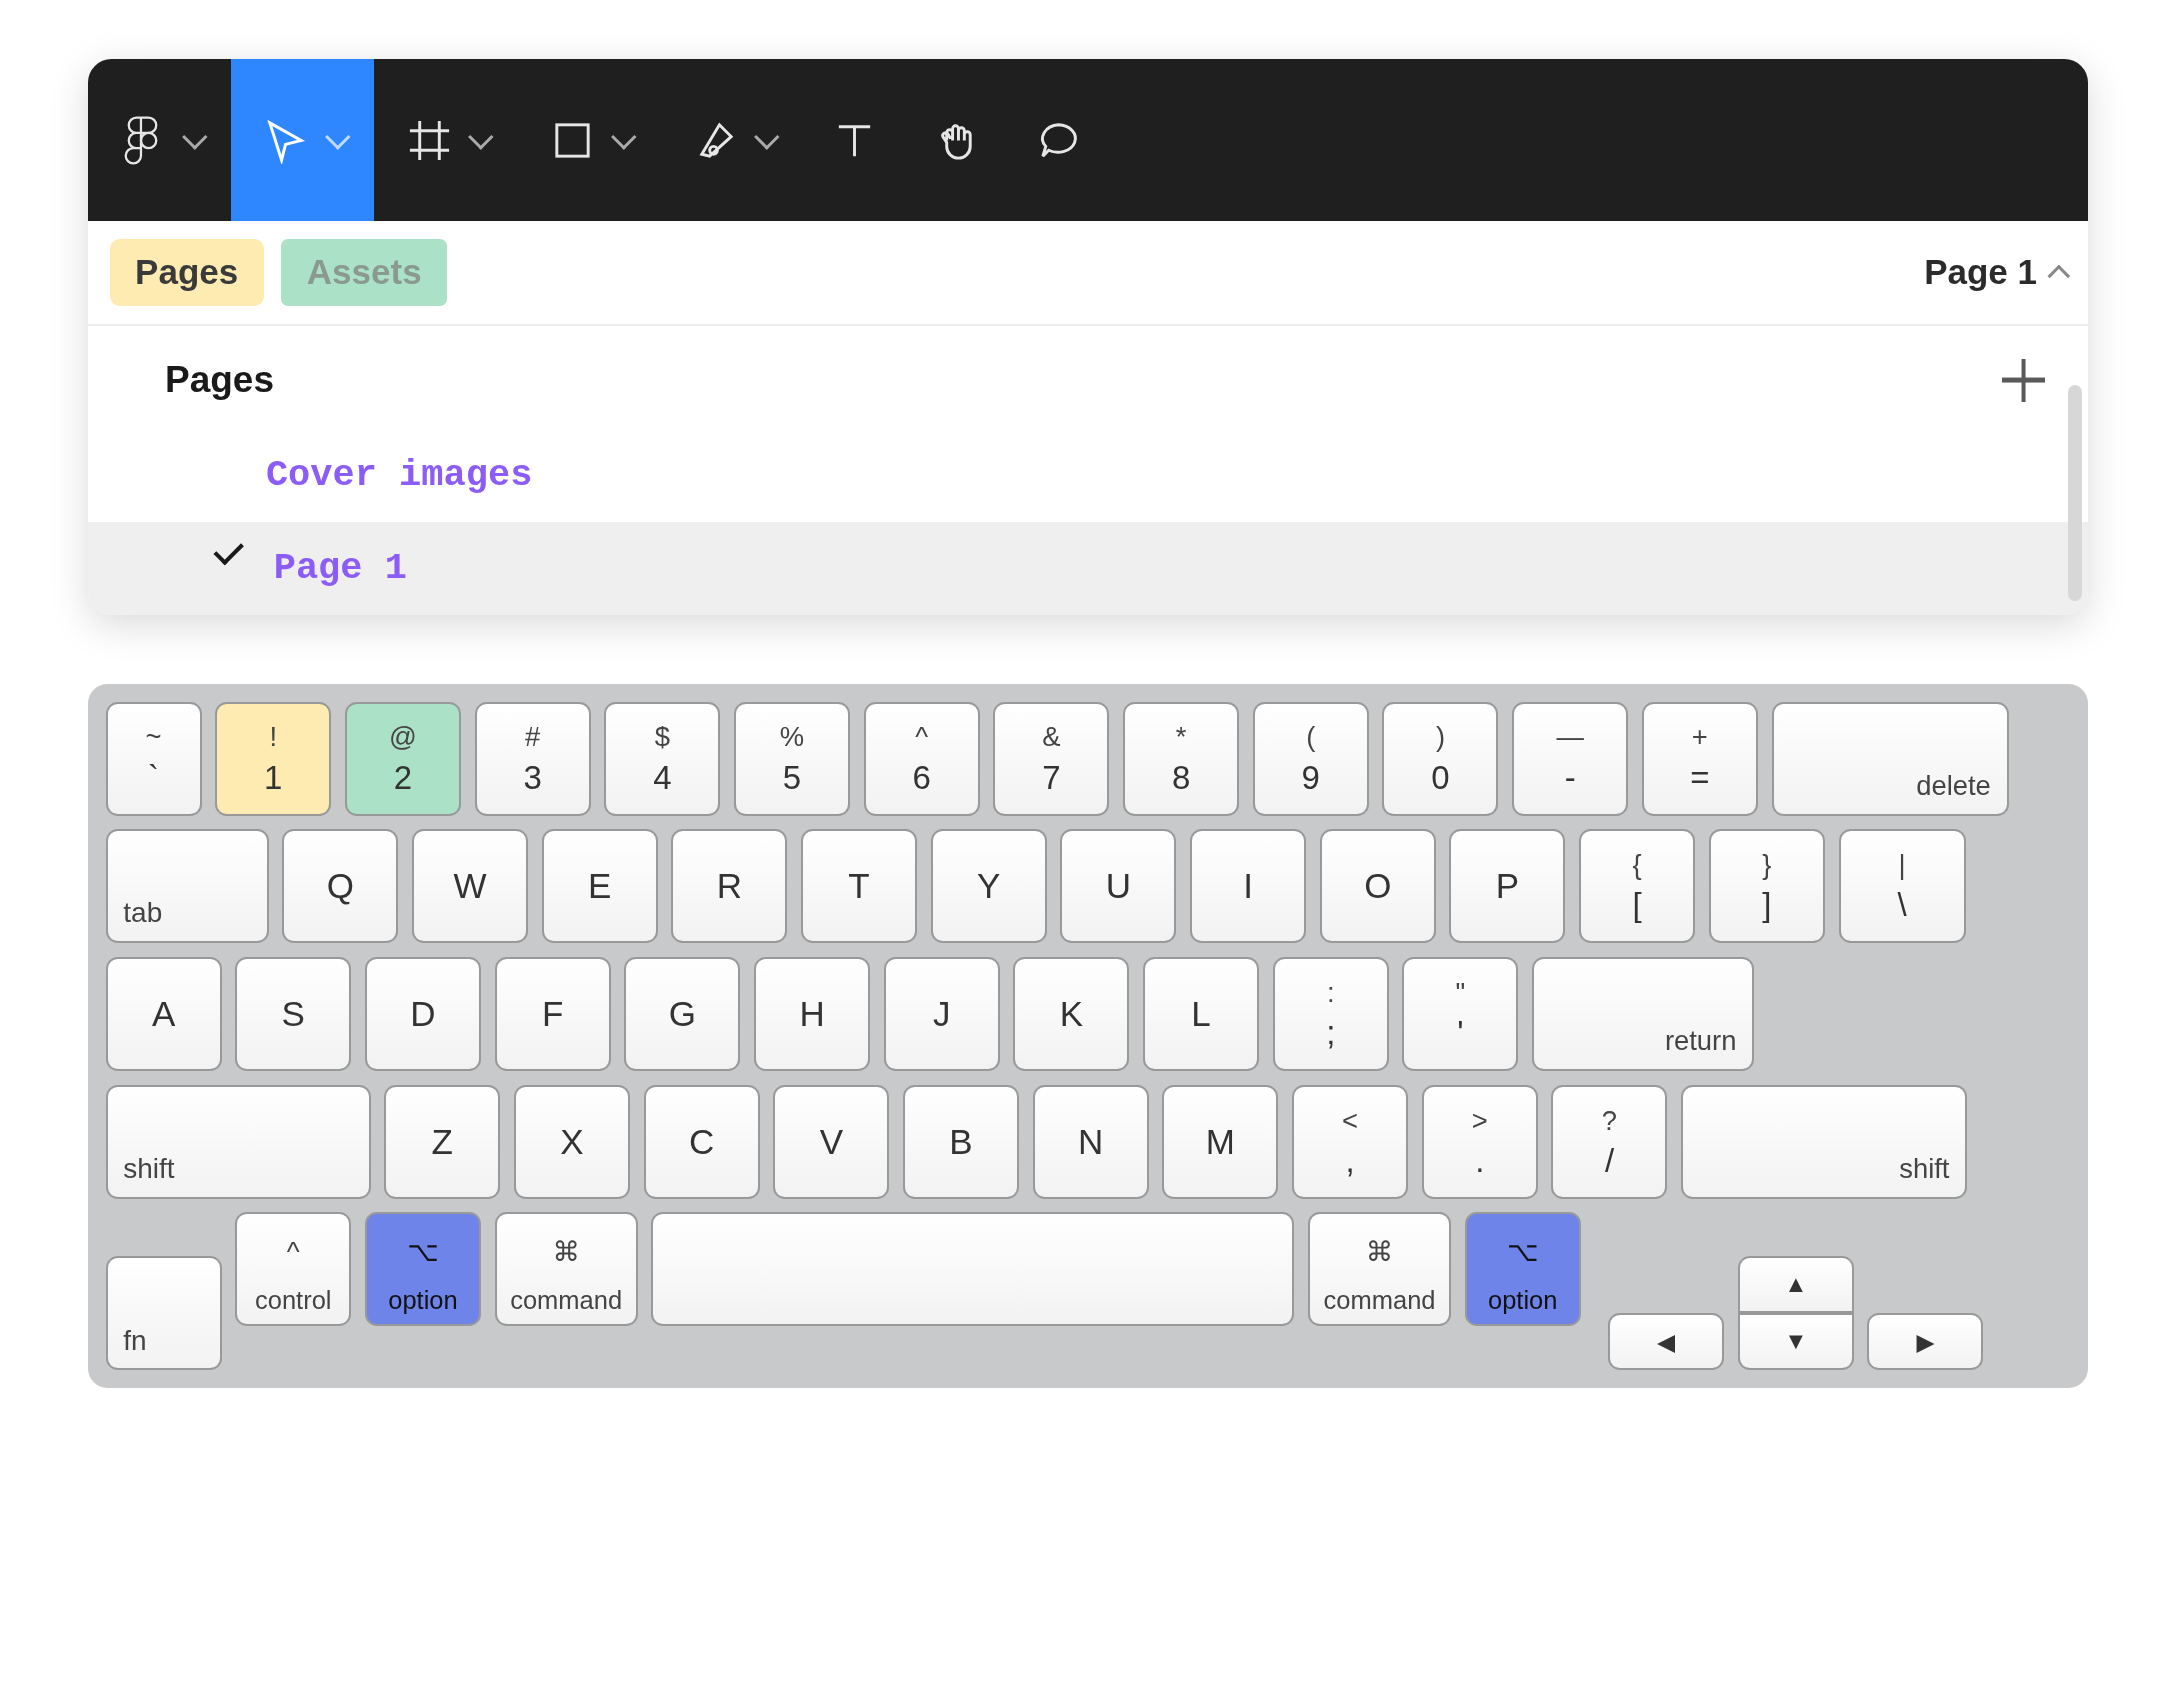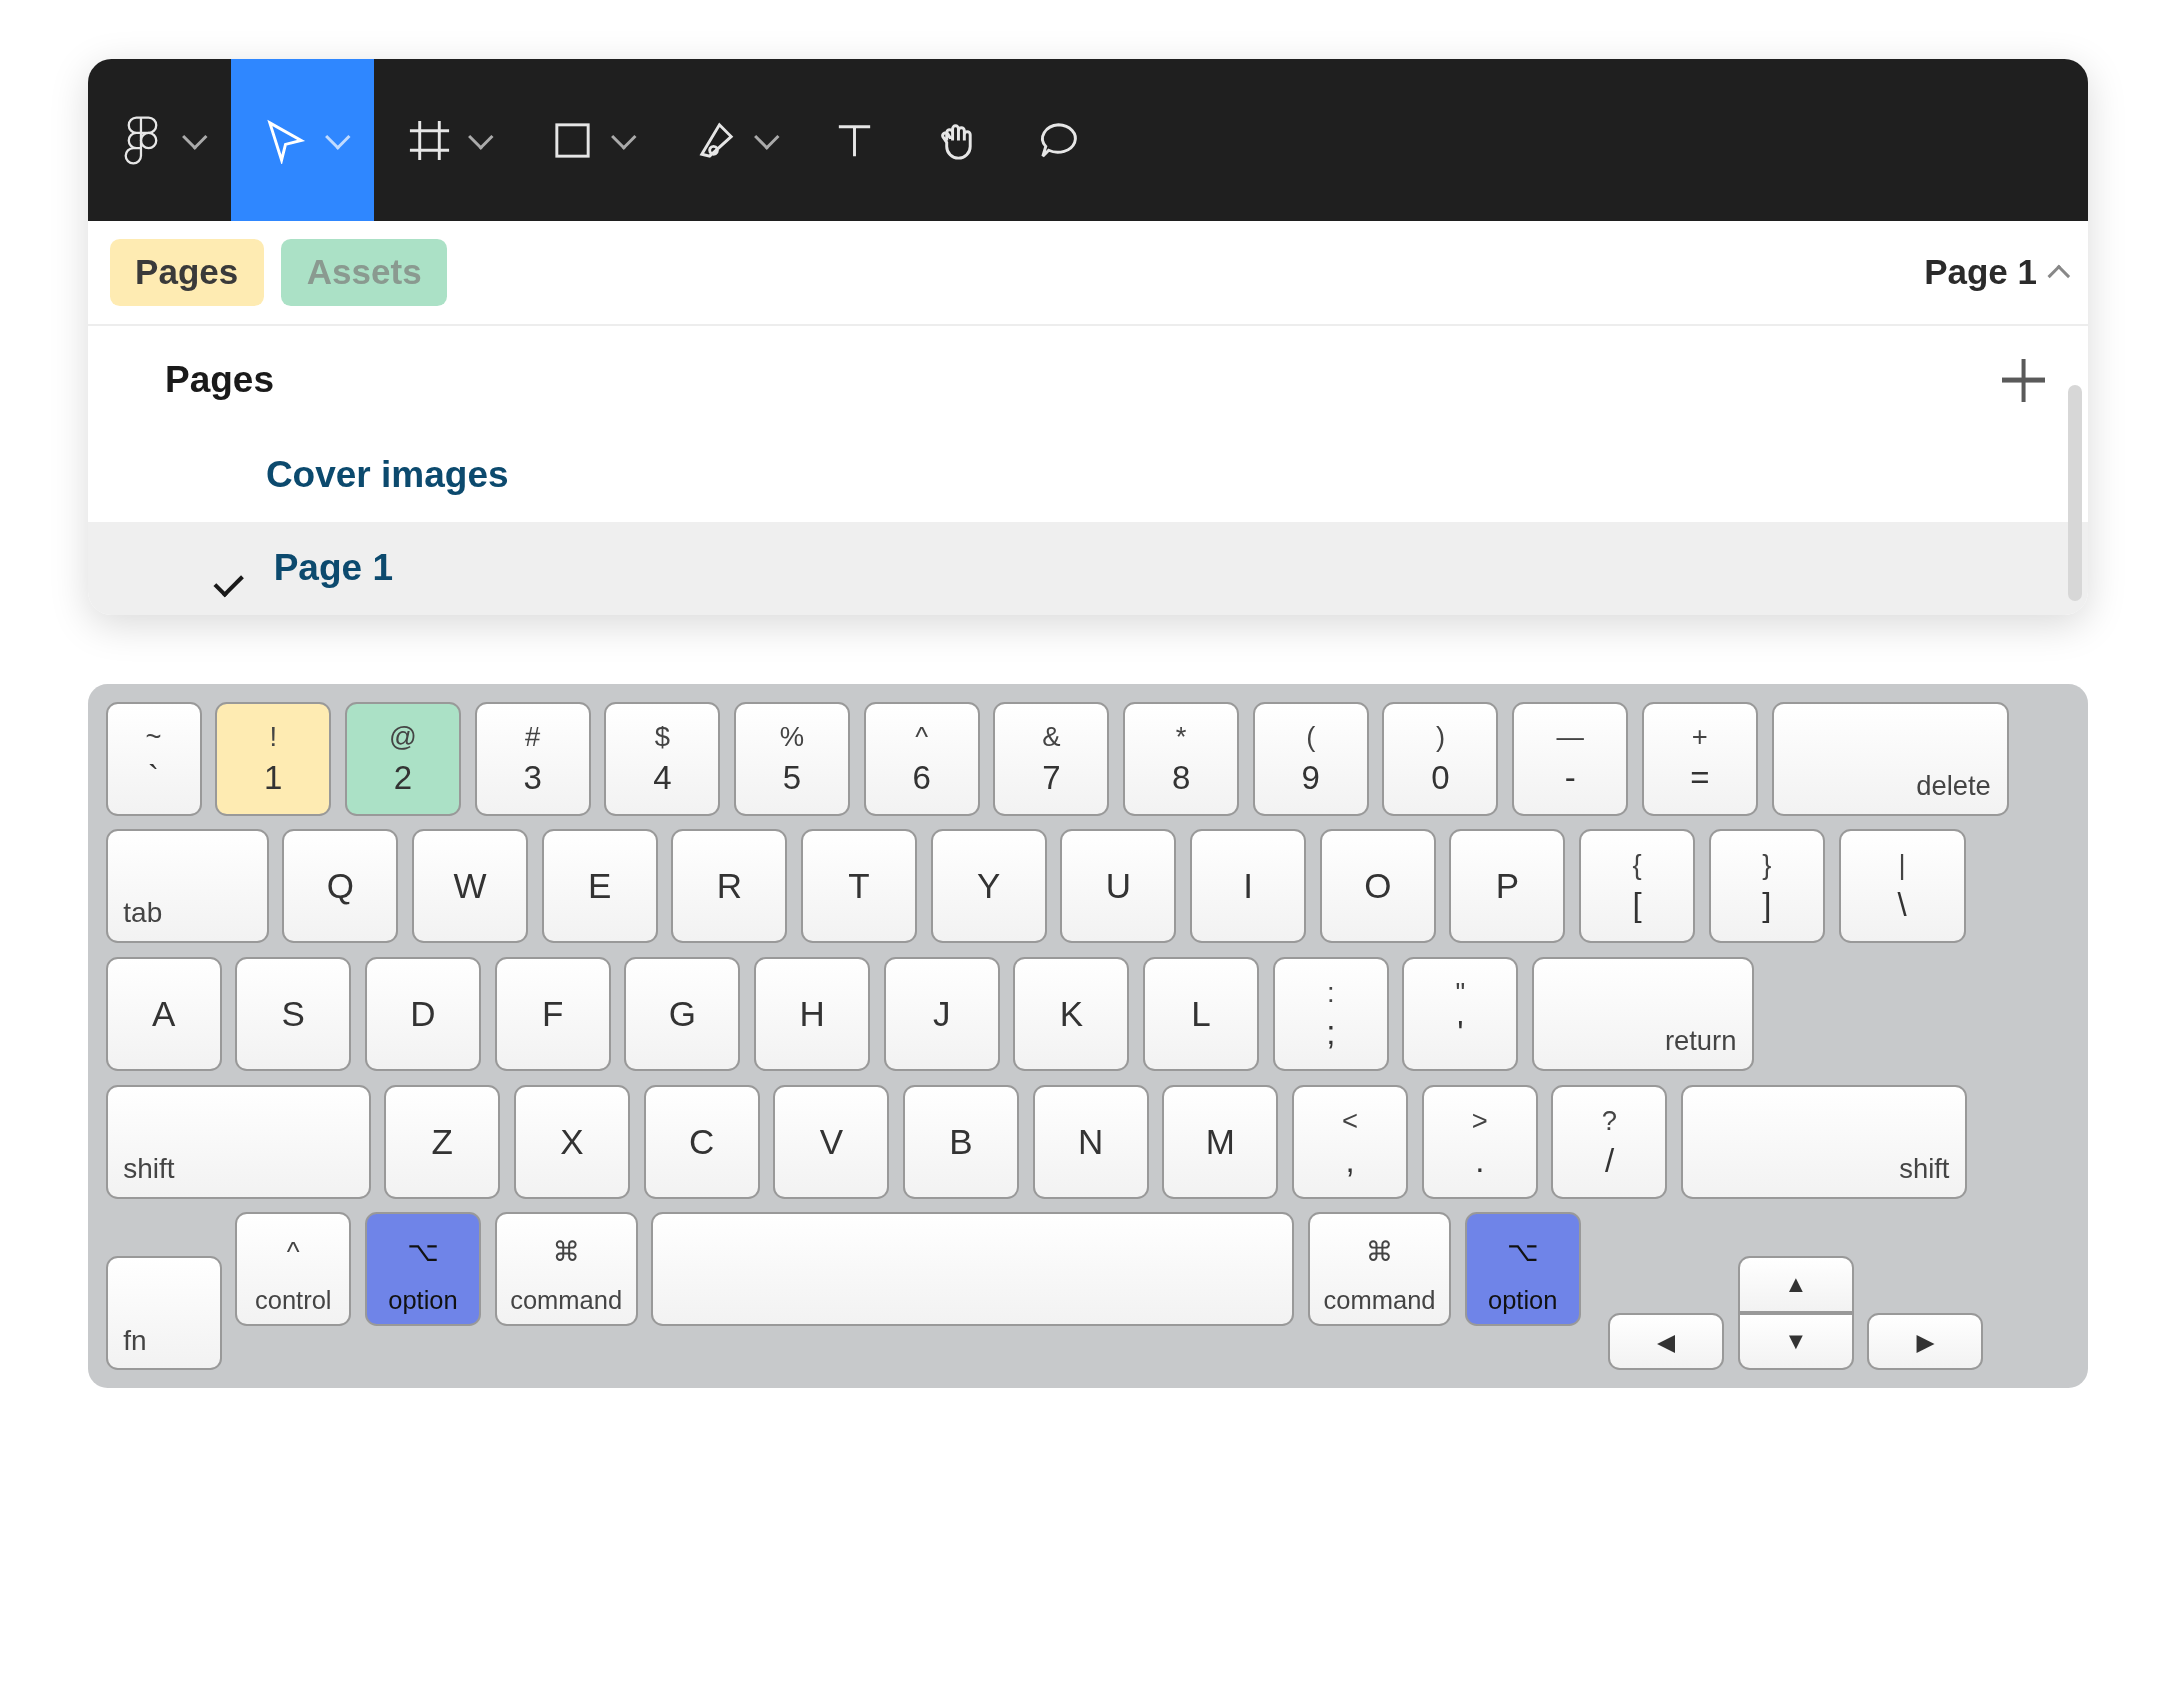--- a/index.html
+++ b/index.html
@@ -57,21 +57,21 @@
     gap: 17.6px;
   }
   .tab {
     padding: 13.7px 25.5px;
     border-radius: 9.8px;
     font-size: 35px;
     font-weight: 700;
     cursor: pointer;
   }
   .tab.layers { background: #feebb2; color: #3a3a3a; }
-  .tab.assets { background: #abe1c6; color: #8a9a90; }
+  .tab.assets { background: #abe1c6; color: #8a9a90; border-radius: 7px; }
   .spacer { flex: 1; }
   .page-selector {
     display: flex; align-items: center; gap: 13.7px;
     font-size: 35px; font-weight: 700; color: #2b2b2b;
     cursor: pointer;
   }
   .chevron-up {
     width: 15.7px; height: 15.7px;
     border-left: 3.9px solid #888;
     border-top: 3.9px solid #888;
@@ -90,25 +90,26 @@
     width: 43px; height: 43px; position: relative; cursor: pointer; color: #5a5a5a;
   }
   .plus-btn::before, .plus-btn::after {
     content: ""; position: absolute; background: currentColor;
   }
   .plus-btn::before { left: 0; right: 0; top: 50%; height: 4.9px; transform: translateY(-50%); }
   .plus-btn::after { top: 0; bottom: 0; left: 50%; width: 4.9px; transform: translateX(-50%); }
 
   .page-list { }
   .page-row {
-    display: flex; align-items: flex-end; gap: 23.5px;
+    display: flex; align-items: flex-start; gap: 23.5px;
     padding: 25.5px 43px 25.5px 127px;
-    font-size: 37px; font-weight: 600; color: #0c4a6e;
+    font-size: 37px; font-weight: 600; color: #8b5cf6;
     cursor: pointer;
     position: relative;
+    font-family: Liberation Mono, monospace;
   }
   .page-row.selected { background: #efefef; }
   .check-icon {
     width: 27.4px; height: 15.7px;
     border-left: 4.9px solid #1a1a1a;
     border-bottom: 4.9px solid #1a1a1a;
     transform: rotate(-45deg);
     margin-right: 7.8px;
     margin-top: -5.9px;
   }

